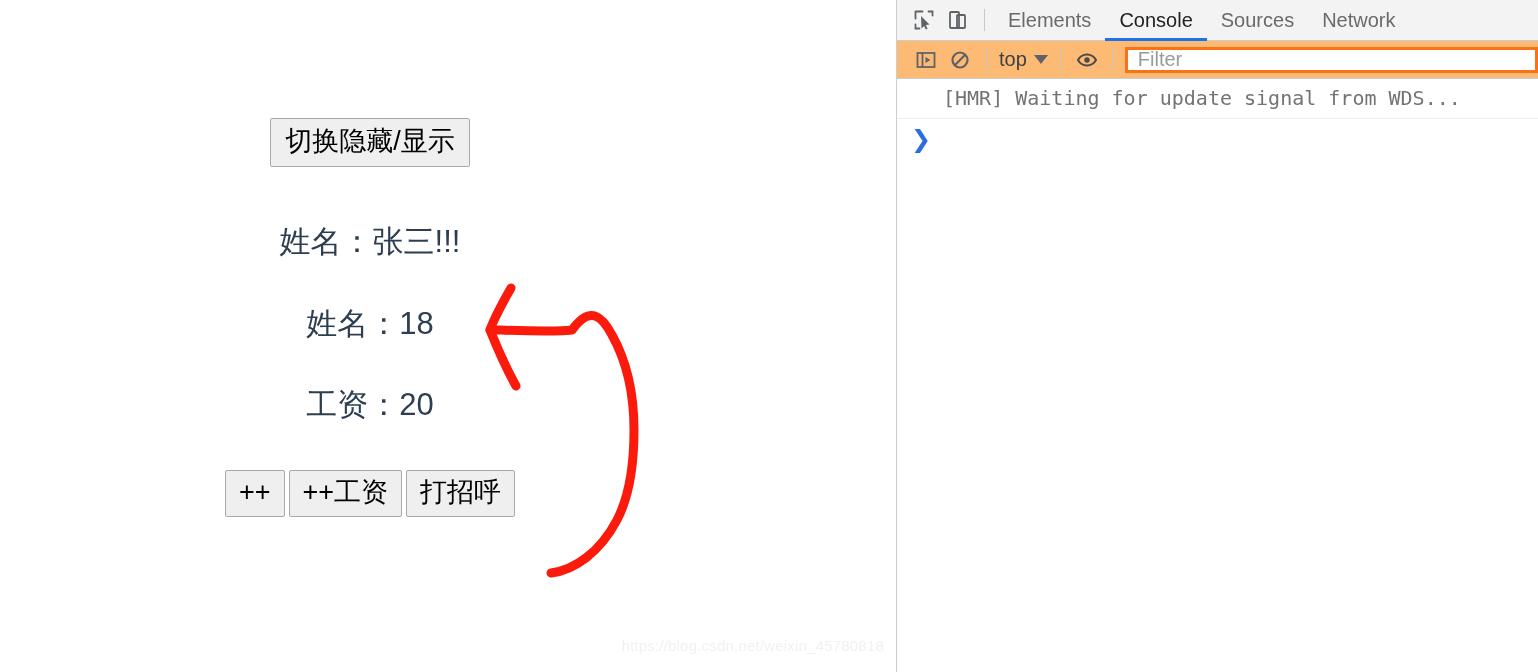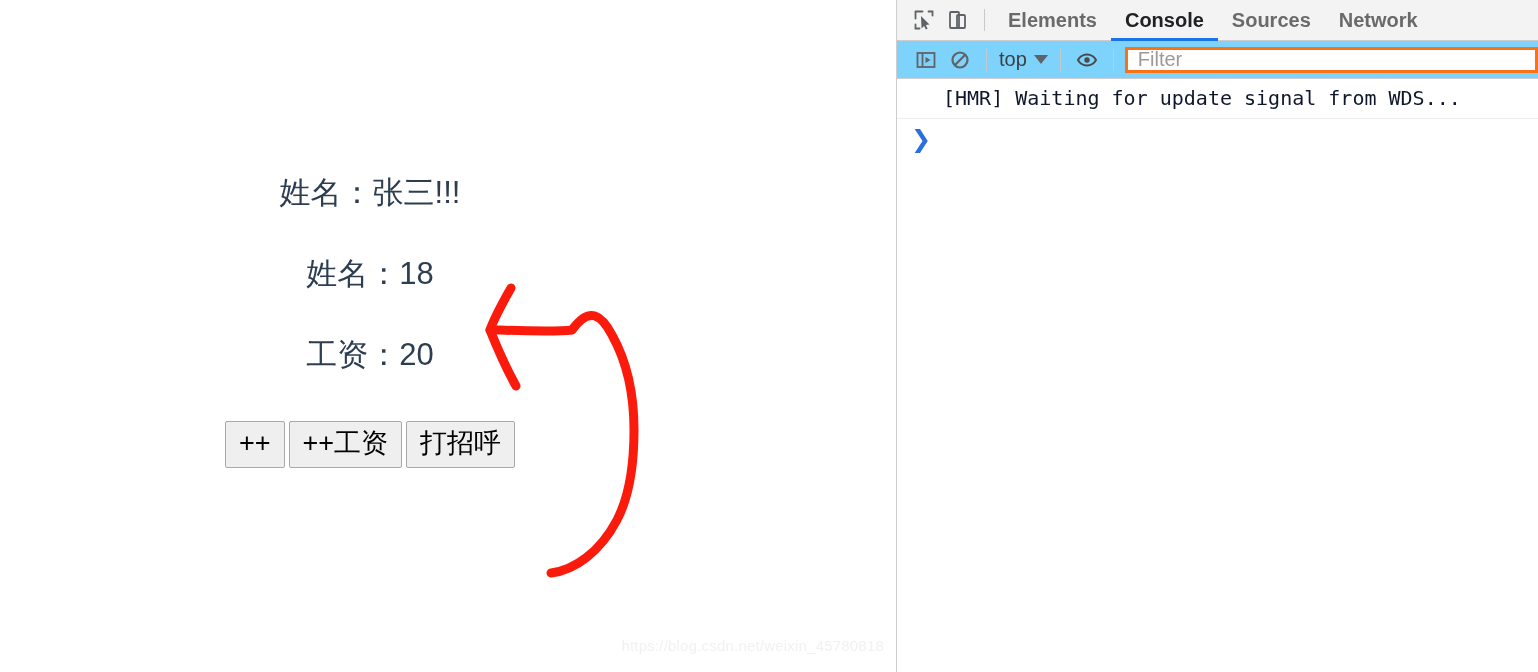--- a/index.html
+++ b/index.html
@@ -137,32 +137,31 @@
   }
   .dt-tab {
     font-size: 20px;
     color: #6a6a6a;
     padding: 0 14px;
     height: 41px;
     line-height: 41px;
     box-sizing: border-box;
     cursor: default;
     white-space: nowrap;
-    font-weight: bold;
   }
   .dt-tab.active {
     color: #202124;
     border-bottom: 3px solid #1a73e8;
   }
 
   #dt-toolbar {
     display: flex;
     align-items: center;
     height: 38px;
-    background: #7dd3fc;
+    background: #fdba74;
     border-bottom: 1px solid #cdcdcd;
     padding-left: 12px;
     box-sizing: border-box;
   }
   #dt-context {
     font-size: 20px;
     color: #3c4043;
     display: flex;
     align-items: center;
     gap: 7px;
@@ -190,21 +189,21 @@
     font-size: 20px;
     color: #9a9a9a;
   }
 
   #console-body {
     background: #ffffff;
   }
   .console-msg {
     font-family: "DejaVu Sans Mono", "Liberation Mono", monospace;
     font-size: 20px;
-    color: #0f172a;
+    color: #737373;
     padding: 6px 0 6px 46px;
     border-bottom: 1px solid #ededed;
     white-space: nowrap;
     line-height: 1.35;
   }
   #console-prompt {
     display: flex;
     align-items: flex-start;
     padding: 8px 0 0 14px;
     height: 44px;
@@ -218,20 +217,21 @@
     font-family: "DejaVu Sans", sans-serif;
   }
 </style>
 </head>
 <body>
 
 <div id="page-pane">
 
   <div class="app-root">
 
+    <button id="toggle-button" class="browser-btn">切换隐藏/显示</button>
 
 
     <div class="info-line" id="info-name">姓名：张三!!!</div>
 
     <div class="info-line" id="info-age">姓名：18</div>
 
     <div class="info-line" id="info-salary">工资：20</div>
 
     <div id="button-row">
       <button id="btn-inc" class="browser-btn">++</button>

